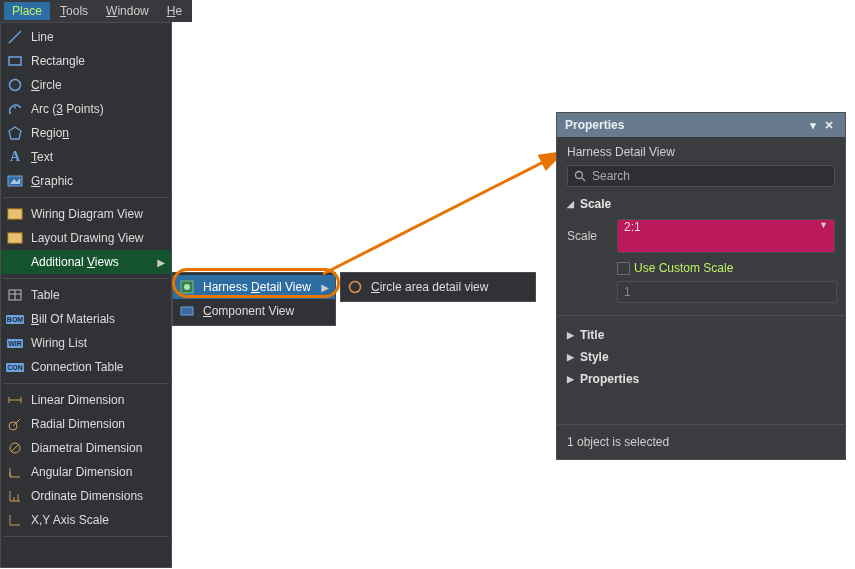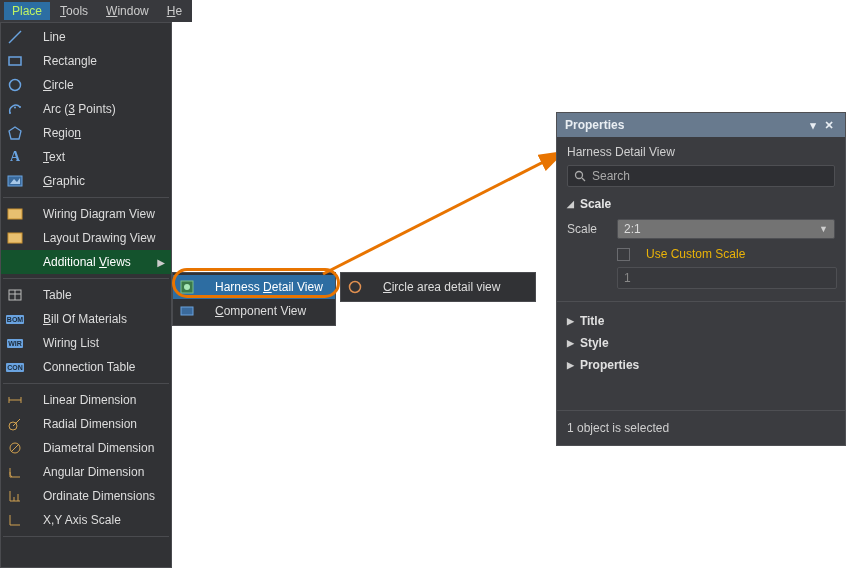--- a/index.html
+++ b/index.html
@@ -6,21 +6,21 @@
   body { background: #fff; width: 855px; height: 569px; position: relative; overflow: hidden; }
 
   
   .menubar { position: absolute; left: 0; top: 0; width: 192px; height: 22px; background: #38393d; color: #ccc; display: flex; align-items: center; padding: 0 4px; gap: 2px; }
   .menubar .menu { padding: 2px 8px; cursor: default; }
   .menubar .menu.active { background: #2c6ea3; color: #bef264; }
   .menubar .menu u { text-decoration: underline; }
 
   
   .dropdown { position: absolute; left: 0; top: 22px; width: 172px; background: #313235; border: 1px solid #4a4b4f; color: #ddd; padding: 2px 0; }
-  .mitem { display: flex; align-items: center; height: 24px; padding: 0 6px; gap: 20px; cursor: default; }
+  .mitem { display: flex; align-items: center; height: 24px; padding: 0 6px; gap: 8px; cursor: default; }
   .mitem.active { background: #14532d; color: #fff; }
   .mitem .icon { width: 16px; height: 16px; display: inline-flex; align-items: center; justify-content: center; flex-shrink: 0; }
   .mitem .label { flex: 1; white-space: nowrap; }
   .mitem .arrow { font-size: 10px; color: #ccc; }
   .sep { height: 1px; background: #4a4b4f; margin: 4px 2px; }
 
   
   .sub1 { position: absolute; left: 172px; top: 272px; width: 164px; background: #313235; border: 1px solid #4a4b4f; color: #ddd; padding: 2px 0; }
   .sub1 .mitem.active { background: #2d6da2; }
   .hl-oval { position: absolute; border: 3px solid #e87400; border-radius: 16px; pointer-events: none; }
@@ -36,23 +36,23 @@
   .panel-titlebar { height: 24px; background: #687a8e; color: #e9eef3; display: flex; align-items: center; padding: 0 8px; font-weight: 600; }
   .panel-titlebar .spacer { flex: 1; }
   .panel-titlebar .tbtn { width: 16px; text-align: center; color: #e9eef3; cursor: default; font-size: 11px; }
   .panel-body { padding: 8px 10px 10px 10px; }
   .panel-body .context { color: #d0d0d0; margin-bottom: 6px; }
   .search { height: 22px; background: #2e2f33; border: 1px solid #4e4f53; border-radius: 2px; display: flex; align-items: center; padding: 0 6px; gap: 6px; color: #aaa; margin-bottom: 10px; }
   .section-hdr { display: flex; align-items: center; gap: 6px; font-weight: 600; color: #e6e6e6; margin: 6px 0 8px 0; }
   .section-hdr .caret { font-size: 9px; color: #cfcfcf; }
   .row { display: flex; align-items: center; gap: 10px; margin-bottom: 8px; }
   .row .lbl { width: 40px; color: #cfcfcf; }
-  .select { flex: 1; height: 20px; background: #737373; border: 1px solid #4e4f53; border-radius: 2px; display: flex; align-items: center; padding: 0 6px; color: #ddd; justify-content: space-between; }
+  .select { flex: 1; height: 34px; background: #be185d; border: 1px solid #4e4f53; border-radius: 2px; display: flex; align-items: flex-start; padding: 0 6px; color: #ddd; justify-content: space-between; }
   .select .caret { font-size: 9px; color: #cfcfcf; }
-  .check-row { display: flex; align-items: center; gap: 16px; margin: 8px 0 6px 50px; color: #eab308; }
+  .check-row { display: flex; align-items: center; gap: 4px; margin: 8px 0 6px 50px; color: #bef264; }
   .checkbox { width: 13px; height: 13px; background: #3a3b3f; border: 1px solid #6a6b6f; display: inline-block; }
   .num-field { height: 22px; background: #38393d; border: 1px solid #4e4f53; border-radius: 2px; margin-left: 50px; width: 220px; color: #888; padding: 3px 6px; }
   .hr { height: 1px; background: #4e4f53; margin: 12px -10px; }
   .collapsed-hdr { display: flex; align-items: center; gap: 6px; color: #e0e0e0; font-weight: 600; margin: 8px 0; }
   .collapsed-hdr .caret { font-size: 9px; color: #cfcfcf; }
   .panel-footer { border-top: 1px solid #4e4f53; padding: 10px; color: #cfcfcf; margin-top: 20px; }
 
   
   svg { display: block; }
 </style>

